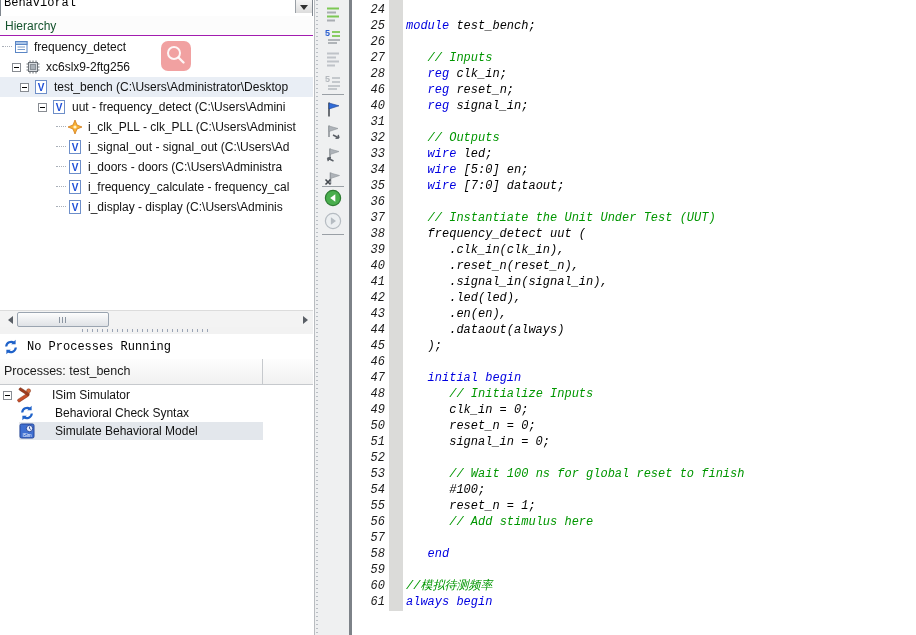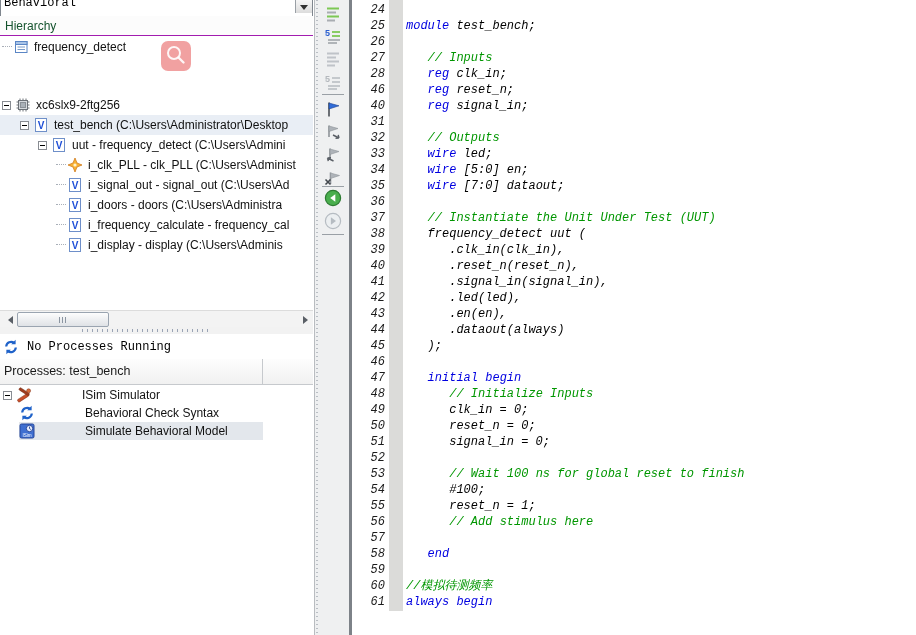--- a/index.html
+++ b/index.html
@@ -60,21 +60,21 @@
   #status-text{font-family:"Liberation Mono",monospace;font-size:12px;color:#000;}
 
   #processes-header{position:absolute;left:0;top:359px;width:313px;height:26px;
     background:linear-gradient(#fdfdfd,#f1f1f1);border-bottom:1px solid #c6c9cd;line-height:25px;
     padding-left:4px;box-sizing:border-box;font-size:12.5px;color:#1a1a1a;}
   #proc-col-sep{position:absolute;left:262px;top:359px;width:1px;height:26px;background:#c6c9cd;}
 
   #process-tree{position:absolute;left:0;top:386px;width:313px;height:60px;background:#fff;
     overflow:hidden;white-space:nowrap;}
   .proc-row{height:18px;display:flex;align-items:center;}
-  .proc-inner{display:flex;align-items:center;height:18px;flex:1;margin-right:50px;gap:30px;}
+  .proc-inner{display:flex;align-items:center;height:18px;flex:1;margin-right:50px;}
   .proc-row.selected .proc-inner{background:#e3e7ec;}
   .proc-row .t-icon{margin-right:3px;}
   .proc-label{margin-left:17px;}
 
   
   #search-overlay{position:absolute;left:161px;top:41px;width:30px;height:30px;border-radius:7px;
     background:rgba(238,140,140,0.82);}
 
   
   #side-toolbar{position:absolute;left:315px;top:0;width:34px;height:635px;background:#eff0f1;
@@ -117,21 +117,21 @@
           <span class="t-icon">
             <svg viewBox="0 0 16 16">
               <rect x="2.5" y="2.5" width="11.5" height="11" fill="#fff" stroke="#5b86c5"></rect>
               <rect x="2.5" y="2.5" width="11.5" height="3" fill="#a8c4e8" stroke="#5b86c5"></rect>
               <line x1="4.5" y1="8" x2="12" y2="8" stroke="#7a9cc9"></line>
               <line x1="4.5" y1="10.5" x2="12" y2="10.5" stroke="#7a9cc9"></line>
             </svg>
           </span>
           <span class="tree-label">frequency_detect</span>
         </div>
-        <div class="tree-row" style="padding-left: 2px; margin-top: 38px;">
+        <div class="tree-row" style="padding-left: 12px;">
           <span class="expand-box"></span>
           <span class="t-icon">
             <svg viewBox="0 0 16 16">
               <g stroke="#6b7076">
                 <line x1="5" y1="1.5" x2="5" y2="4"></line>
                 <line x1="8" y1="1.5" x2="8" y2="4"></line>
                 <line x1="11" y1="1.5" x2="11" y2="4"></line>
                 <line x1="5" y1="12" x2="5" y2="14.5"></line>
                 <line x1="8" y1="12" x2="8" y2="14.5"></line>
                 <line x1="11" y1="12" x2="11" y2="14.5"></line>

